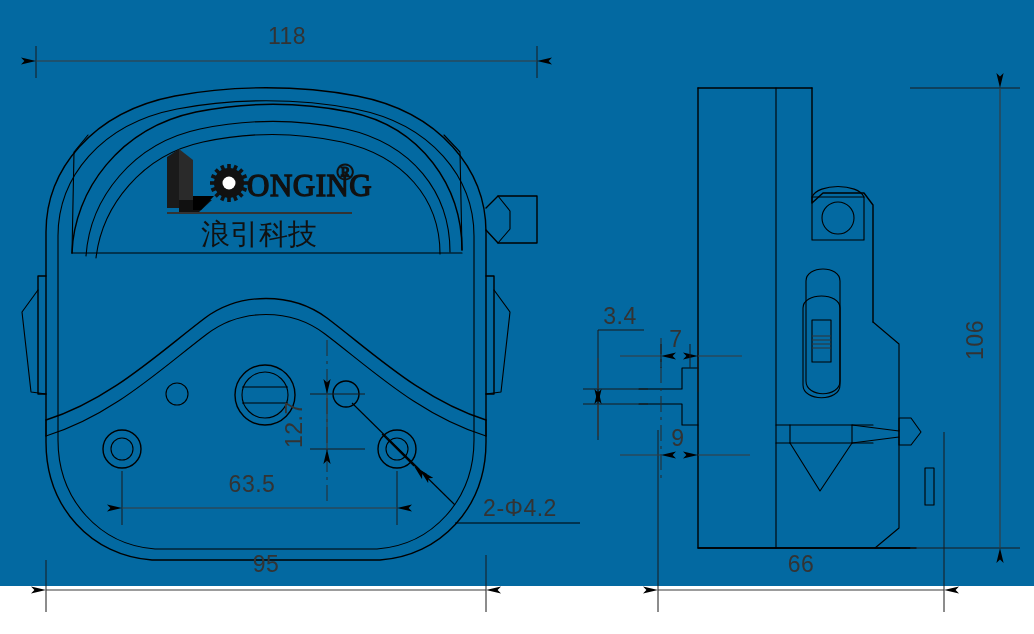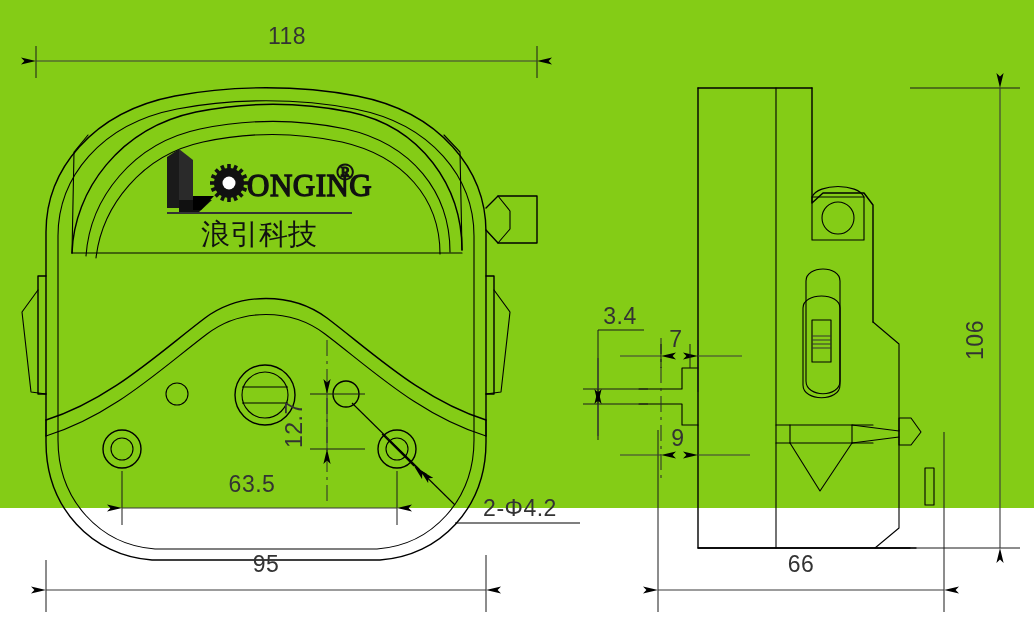--- a/index.html
+++ b/index.html
@@ -10,22 +10,22 @@
   }
   body {
     width: 1034px;
     height: 634px;
     font-family: "Liberation Sans", sans-serif;
     overflow: hidden;
   }
   #drawing-root {
     position: relative;
     width: 1034px;
-    height: 508px;
-    background: #84cc16;
+    height: 586px;
+    background: #0369a1;
   }
   svg#cad {
     display: block;
     width: 1034px;
     height: 634px;
   }
   .outline {
     fill: none;
     stroke: #000000;
     stroke-width: 1.4;

